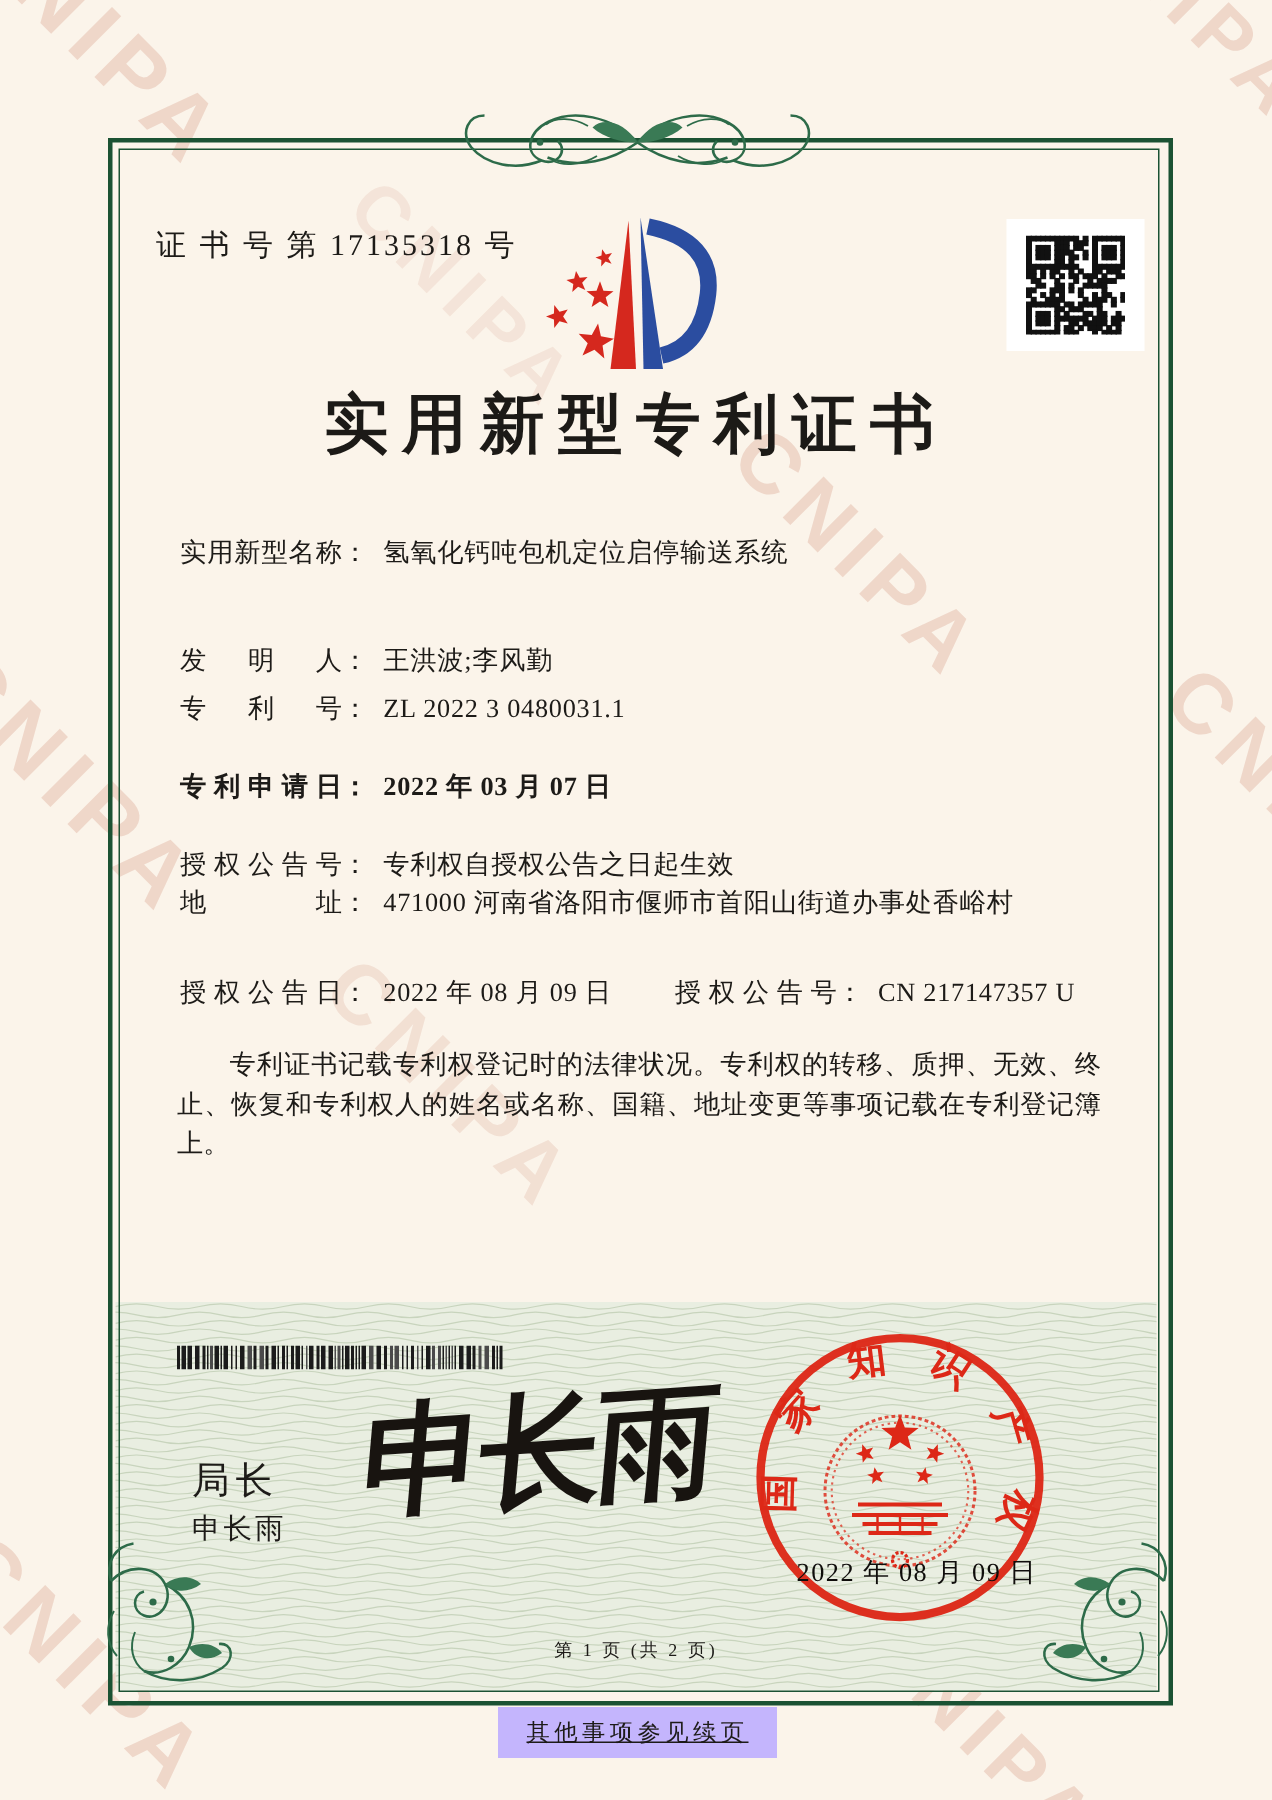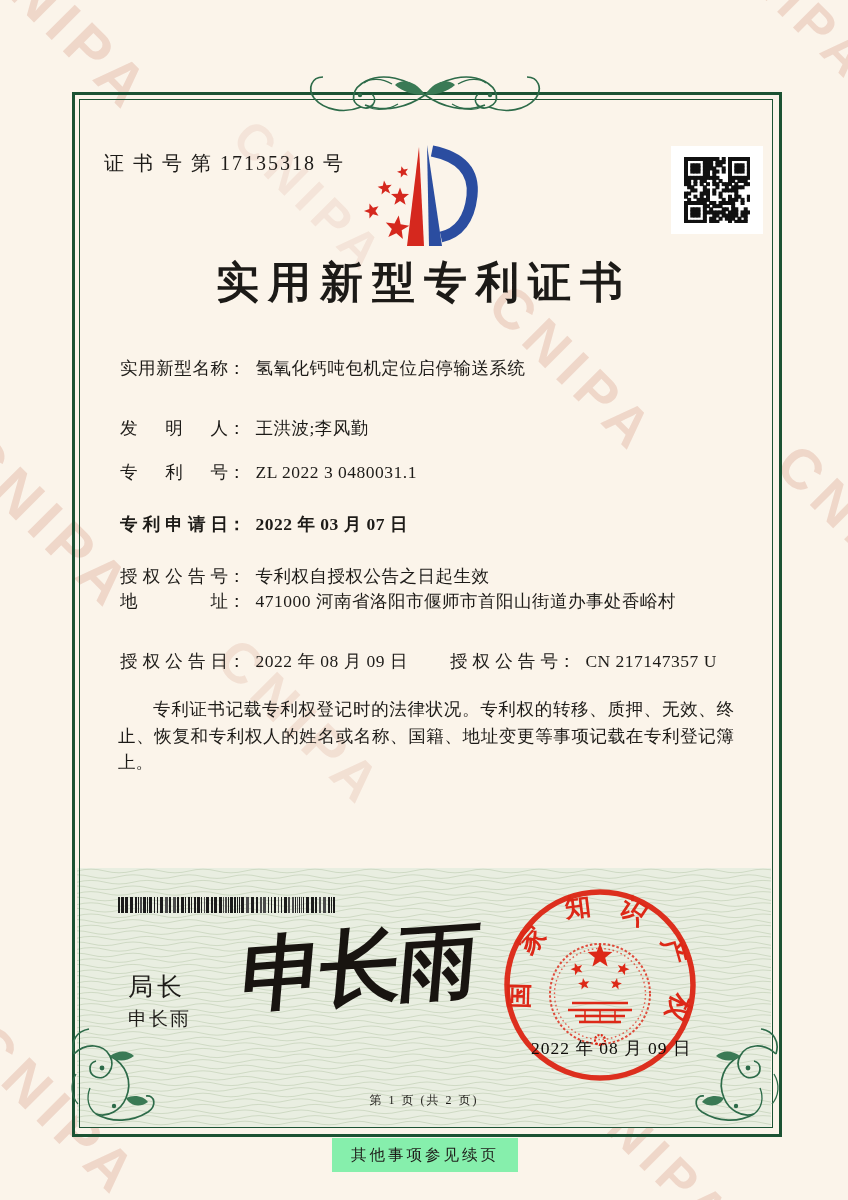--- a/index.html
+++ b/index.html
@@ -73,23 +73,23 @@
   #seal{left:497px;top:882px;z-index:6;}
   .seal-date{
     left:531px;top:1036px;z-index:7;
     font-size:17.5px;letter-spacing:1px;color:#0f0d0b;white-space:nowrap;
   }
   .pageinfo{
     left:72px;top:1092px;width:704px;text-align:center;
     font-size:12px;letter-spacing:2px;z-index:5;
   }
   .contnote{
-    left:332px;top:1138px;width:186px;height:34px;background:#86efac;
+    left:332px;top:1138px;width:186px;height:34px;background:#c4b5fd;
     display:flex;align-items:center;justify-content:center;
-    font-size:15.5px;letter-spacing:3px;z-index:5;
+    font-size:15.5px;letter-spacing:3px;z-index:5;text-decoration:underline;
   }
   .orn{z-index:4;}
 </style>
 </head>
 <body>
 
 <span class="wm" style="left:-48px;top:-12px;font-size:60px;">CNIPA</span>
 <span class="wm" style="left:214px;top:168px;font-size:50px;color:rgba(203,132,110,0.14);">CNIPA</span>
 <span class="wm" style="left:694px;top:-28px;font-size:52px;">CNIPA</span>
 <span class="wm" style="left:468px;top:336px;font-size:56px;">CNIPA</span>
@@ -457,21 +457,21 @@
       <rect x="18.86" y="59.71" width="4" height="4" fill="#111"></rect>
       <rect x="18.86" y="62.86" width="4" height="4" fill="#111"></rect>
     </svg>
 </div>
 
 <div class="abs title">实用新型专利证书</div>
 
 <div class="frow" style="top:356px;">
   <span class="f-label">实用新型名称</span><span class="f-colon">：</span><span class="f-value">氢氧化钙吨包机定位启停输送系统</span>
 </div>
-<div class="frow" style="top:416px;font-family:Liberation Serif, serif;">
+<div class="frow" style="top:428px;font-family:Liberation Serif, serif;">
   <span class="f-label">发明人</span><span class="f-colon">：</span><span class="f-value">王洪波;李风勤</span>
 </div>
 <div class="frow" style="top:460px;">
   <span class="f-label">专利号</span><span class="f-colon">：</span><span class="f-value">ZL 2022 3 0480031.1</span>
 </div>
 <div class="frow" style="top:512px;font-weight:bold;">
   <span class="f-label">专利申请日</span><span class="f-colon">：</span><span class="f-value">2022 年 03 月 07 日</span>
 </div>
 <div class="frow" style="top:564px;">
   <span class="f-label">授权公告号</span><span class="f-colon">：</span><span class="f-value">专利权自授权公告之日起生效</span>

